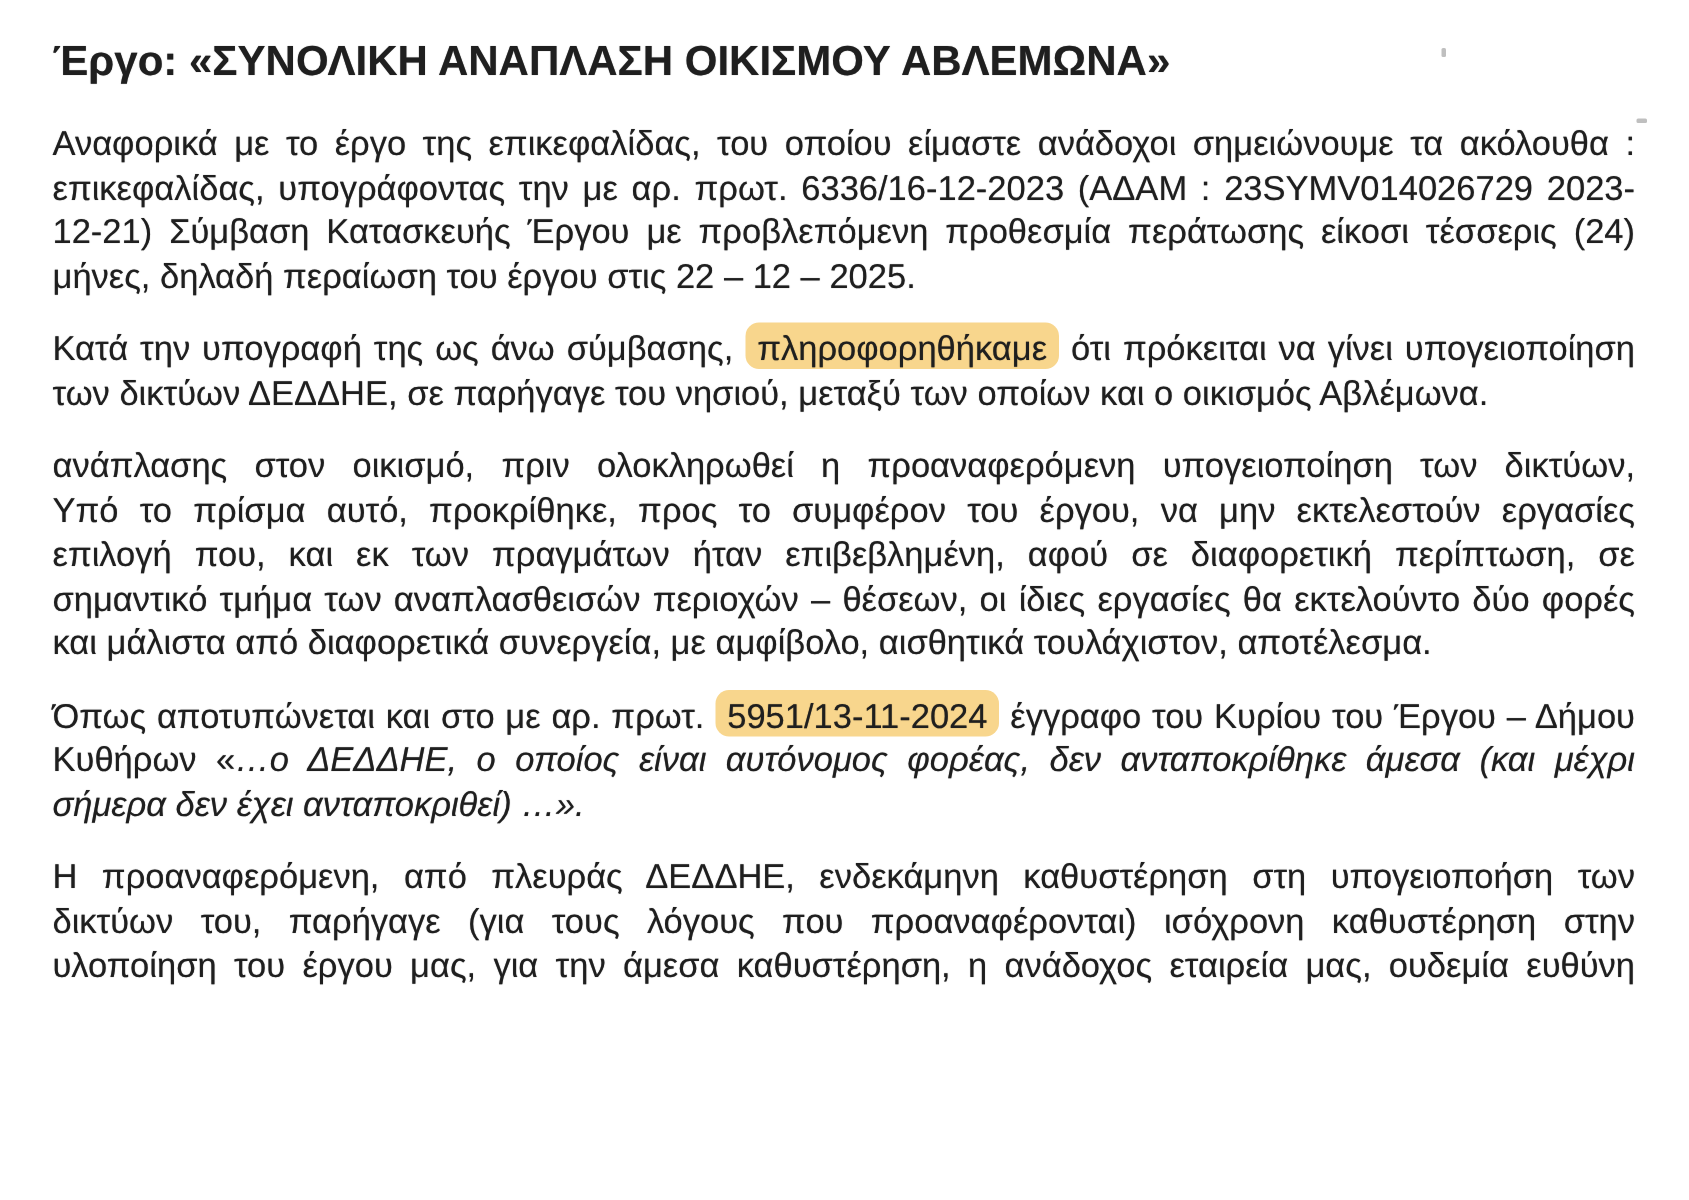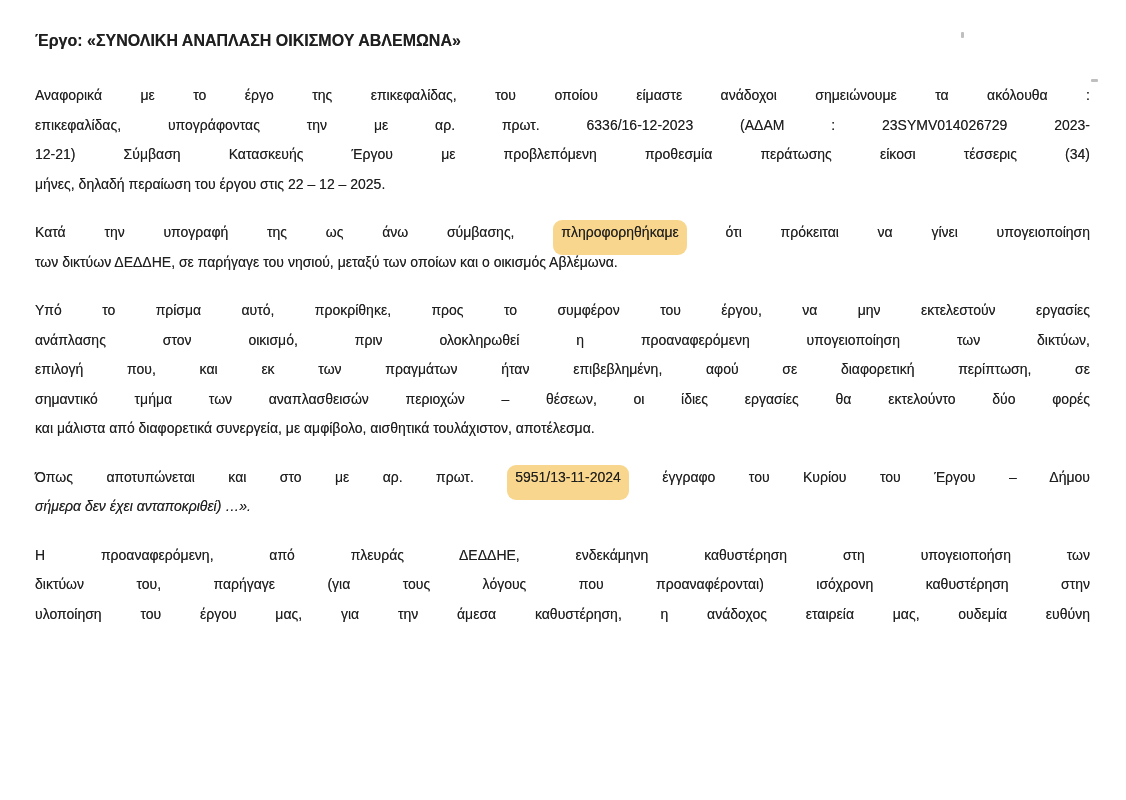--- a/index.html
+++ b/index.html
@@ -12,41 +12,41 @@
     color: var(--ink, #1f1f1f);
     position: relative;
     overflow: hidden;
   }
   .doc {
     padding: 26px 36px 0 35px;
     text-shadow: 0 0 0.6px rgba(0,0,0,0.55);
   }
   .title-line, .subject-line {
     font-weight: bold;
-    font-size: 16px;
+    font-size: 28px;
     line-height: 30px;
     white-space: nowrap;
   }
   .title-line { margin-bottom: 25px; }
   .subject-line { margin-bottom: 24px; }
   .subject-line .subject-text { margin-left: 7px; }
   .para {
-    font-size: 14px;
+    font-size: 23px;
     line-height: 29.5px;
     margin-bottom: 19px;
   }
   .line { text-align: left; }
   .line.fill {
     text-align: justify;
     text-align-last: justify;
   }
   .hl {
     background: var(--hl, #f8d68d);
     border-radius: 9px;
-    padding: 4px 8px 15px 8px;
+    padding: 4px 8px 1px 8px;
   }
   .it { font-style: italic; }
   .speck {
     position: absolute;
     background: #8a8a8a;
     opacity: 0.55;
     border-radius: 1px;
   }
   .speck-1 { left: 961px; top: 32px;  width: 3px; height: 6px; }
   .speck-2 { left: 1091px; top: 79px; width: 7px; height: 3px; }
@@ -59,36 +59,37 @@
   <div class="title-line">
     <span>Έργο:</span>
     <span>«ΣΥΝΟΛΙΚΗ ΑΝΑΠΛΑΣΗ ΟΙΚΙΣΜΟΥ ΑΒΛΕΜΩΝΑ»</span>
   </div>
 
 
   <div>
       <div class="para">
         <div class="line fill"><span>Αναφορικά με το έργο της επικεφαλίδας, του οποίου είμαστε ανάδοχοι σημειώνουμε τα ακόλουθα :</span></div>
         <div class="line fill"><span>επικεφαλίδας, υπογράφοντας την με αρ. πρωτ. 6336/16-12-2023 (ΑΔΑΜ : 23SYMV014026729 2023-</span></div>
-        <div class="line fill"><span>12-21) Σύμβαση Κατασκευής Έργου με προβλεπόμενη προθεσμία περάτωσης είκοσι τέσσερις (34)</span></div>
+        <div class="line fill"><span>12-21) Σύμβαση Κατασκευής Έργου με προβλεπόμενη προθεσμία περάτωσης είκοσι τέσσερις (24)</span></div>
         <div class="line"><span>μήνες, δηλαδή περαίωση του έργου στις 22 – 12 – 2025.</span></div>
       </div>
       <div class="para">
         <div class="line fill"><span>Κατά την υπογραφή της ως άνω σύμβασης, </span><span class="hl">πληροφορηθήκαμε</span><span> ότι πρόκειται να γίνει υπογειοποίηση</span></div>
         <div class="line"><span>των δικτύων ΔΕΔΔΗΕ, σε παρήγαγε του νησιού, μεταξύ των οποίων και ο οικισμός Αβλέμωνα.</span></div>
       </div>
       <div class="para">
+        <div class="line fill"><span>ανάπλασης στον οικισμό, πριν ολοκληρωθεί η προαναφερόμενη υπογειοποίηση των δικτύων,</span></div>
         <div class="line fill"><span>Υπό το πρίσμα αυτό, προκρίθηκε, προς το συμφέρον του έργου, να μην εκτελεστούν εργασίες</span></div>
-        <div class="line fill"><span>ανάπλασης στον οικισμό, πριν ολοκληρωθεί η προαναφερόμενη υπογειοποίηση των δικτύων,</span></div>
         <div class="line fill"><span>επιλογή που, και εκ των πραγμάτων ήταν επιβεβλημένη, αφού σε διαφορετική περίπτωση, σε</span></div>
         <div class="line fill"><span>σημαντικό τμήμα των αναπλασθεισών περιοχών – θέσεων, οι ίδιες εργασίες θα εκτελούντο δύο φορές</span></div>
         <div class="line"><span>και μάλιστα από διαφορετικά συνεργεία, με αμφίβολο, αισθητικά τουλάχιστον, αποτέλεσμα.</span></div>
       </div>
       <div class="para">
         <div class="line fill"><span>Όπως αποτυπώνεται και στο με αρ. πρωτ. </span><span class="hl">5951/13-11-2024</span><span> έγγραφο του Κυρίου του Έργου – Δήμου</span></div>
+        <div class="line fill"><span>Κυθήρων «</span><span class="it">…ο ΔΕΔΔΗΕ, ο οποίος είναι αυτόνομος φορέας, δεν ανταποκρίθηκε άμεσα (και μέχρι</span></div>
         <div class="line"><span class="it">σήμερα δεν έχει ανταποκριθεί) …».</span></div>
       </div>
       <div class="para">
         <div class="line fill"><span>Η προαναφερόμενη, από πλευράς ΔΕΔΔΗΕ, ενδεκάμηνη καθυστέρηση στη υπογειοποήση των</span></div>
         <div class="line fill"><span>δικτύων του, παρήγαγε (για τους λόγους που προαναφέρονται) ισόχρονη καθυστέρηση στην</span></div>
         <div class="line fill"><span>υλοποίηση του έργου μας, για την άμεσα καθυστέρηση, η ανάδοχος εταιρεία μας, ουδεμία ευθύνη</span></div>
       </div>
     </div>
 
 </div>

